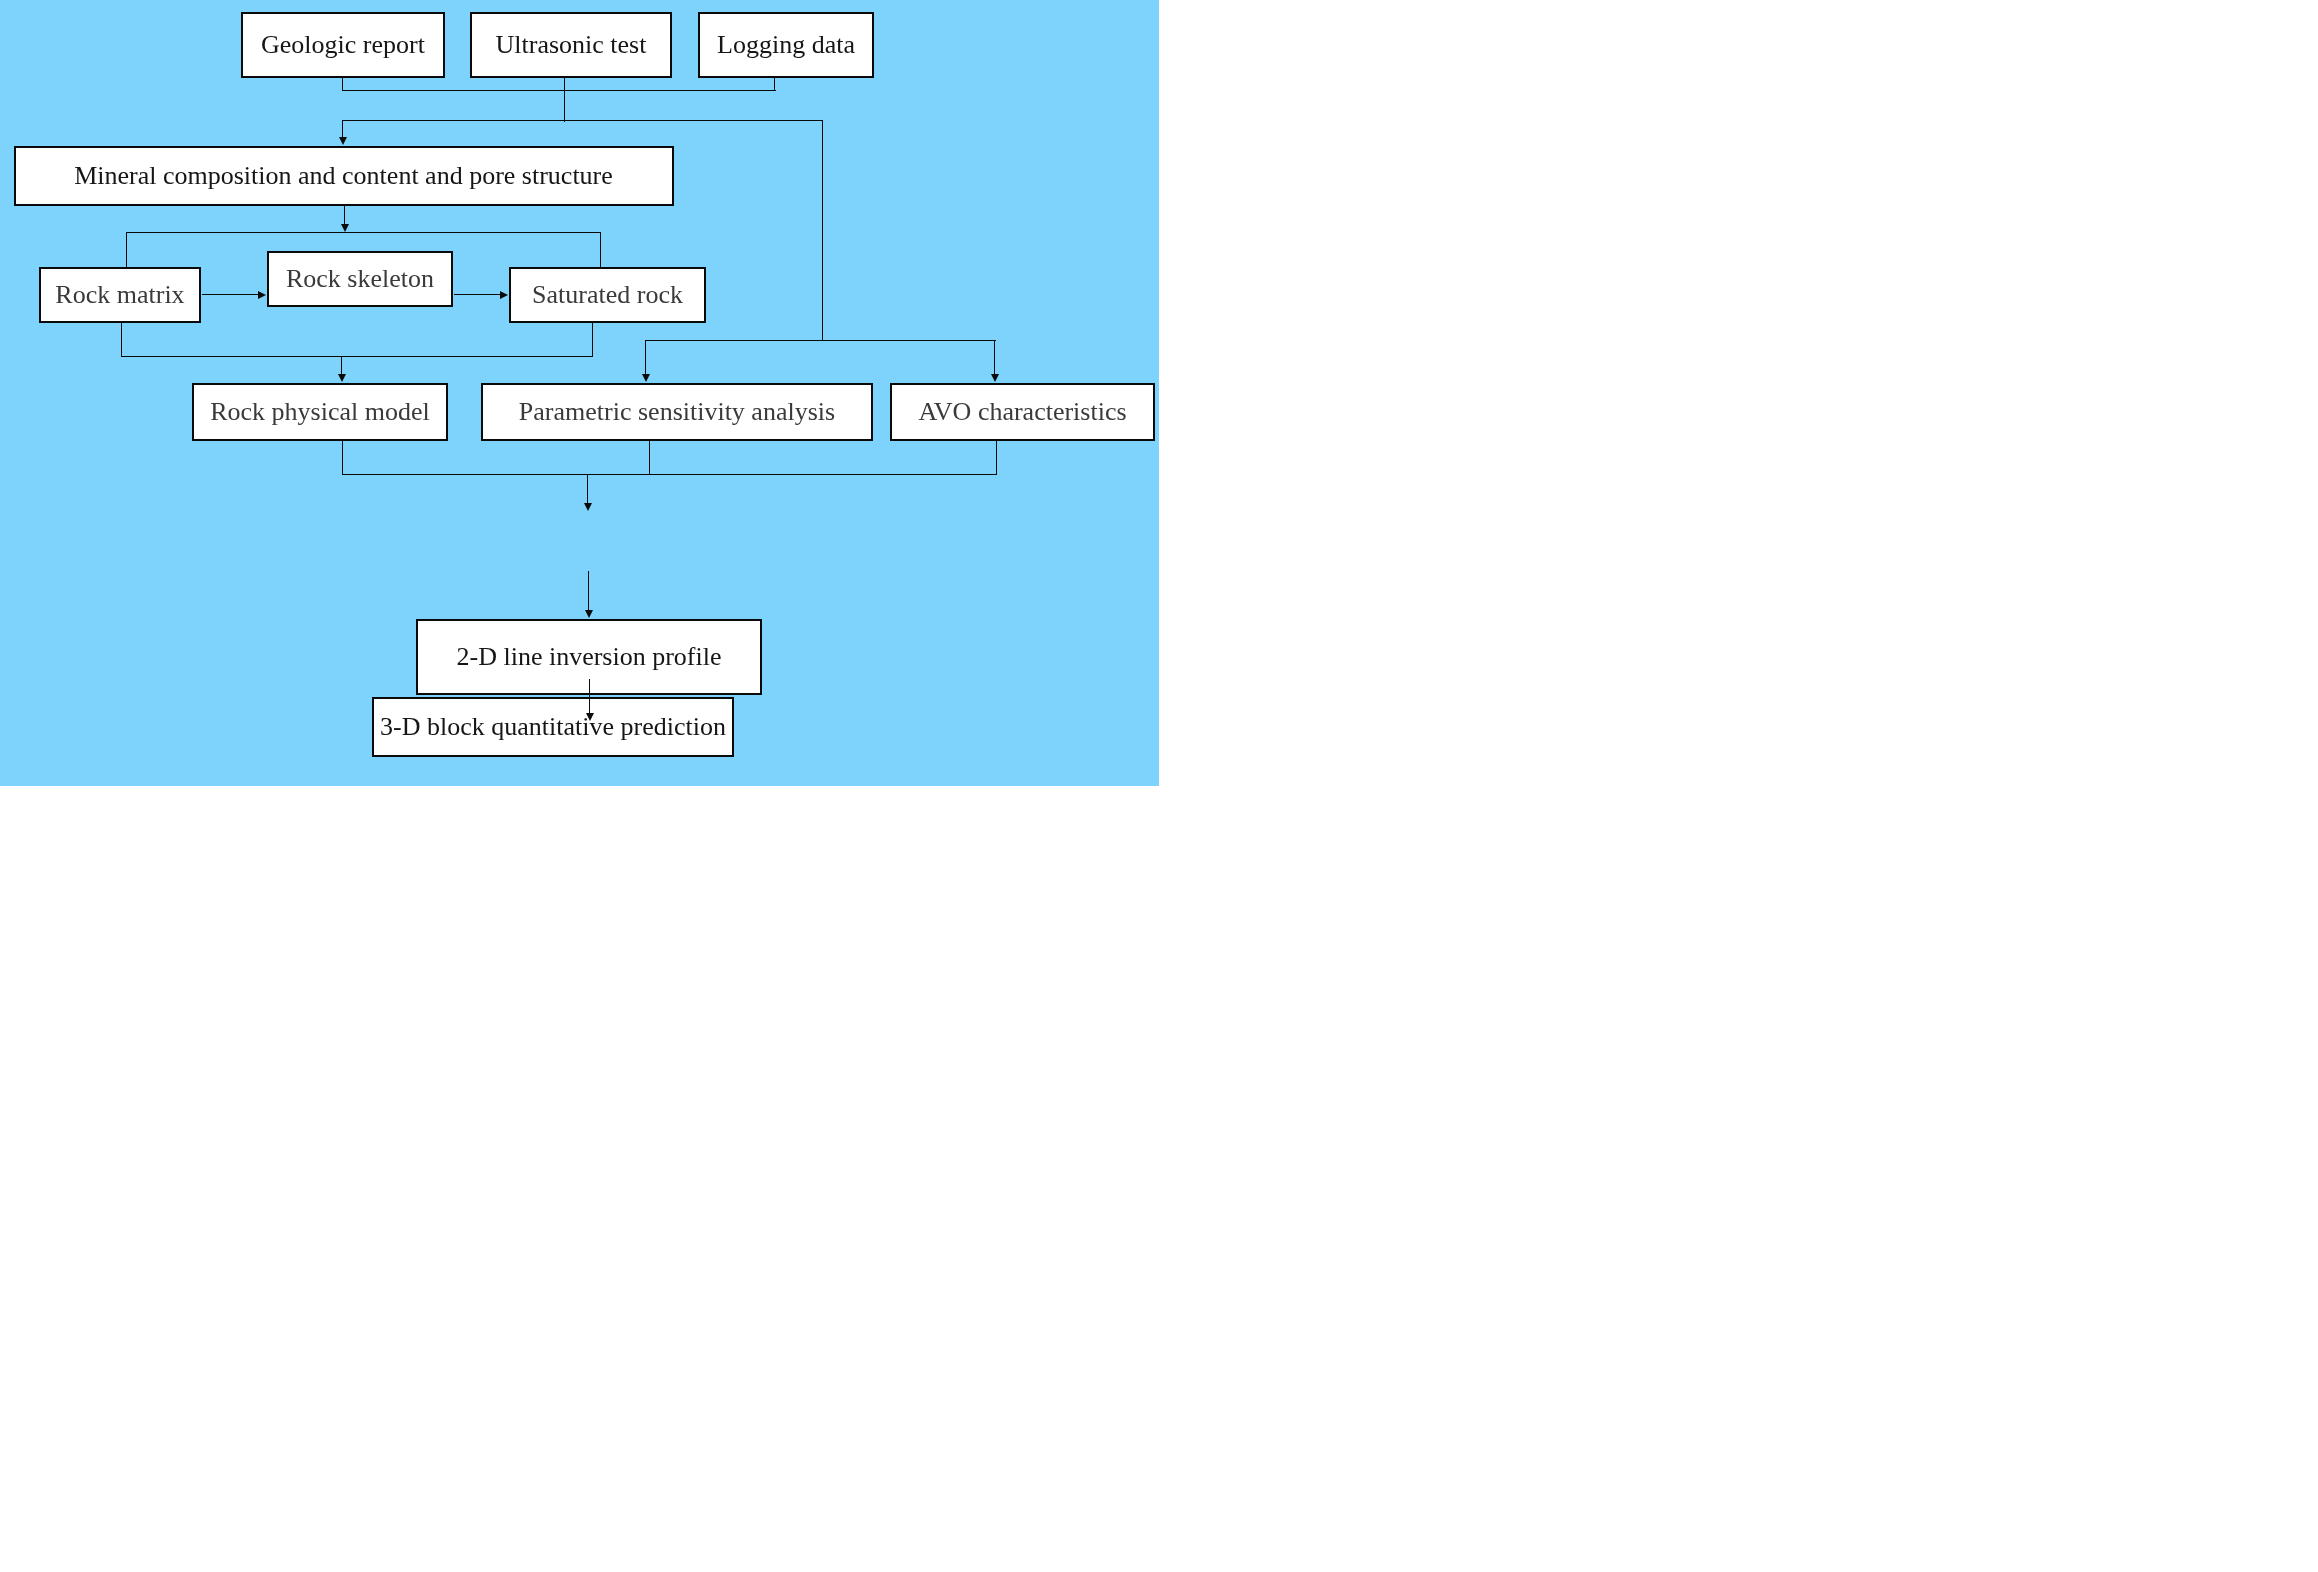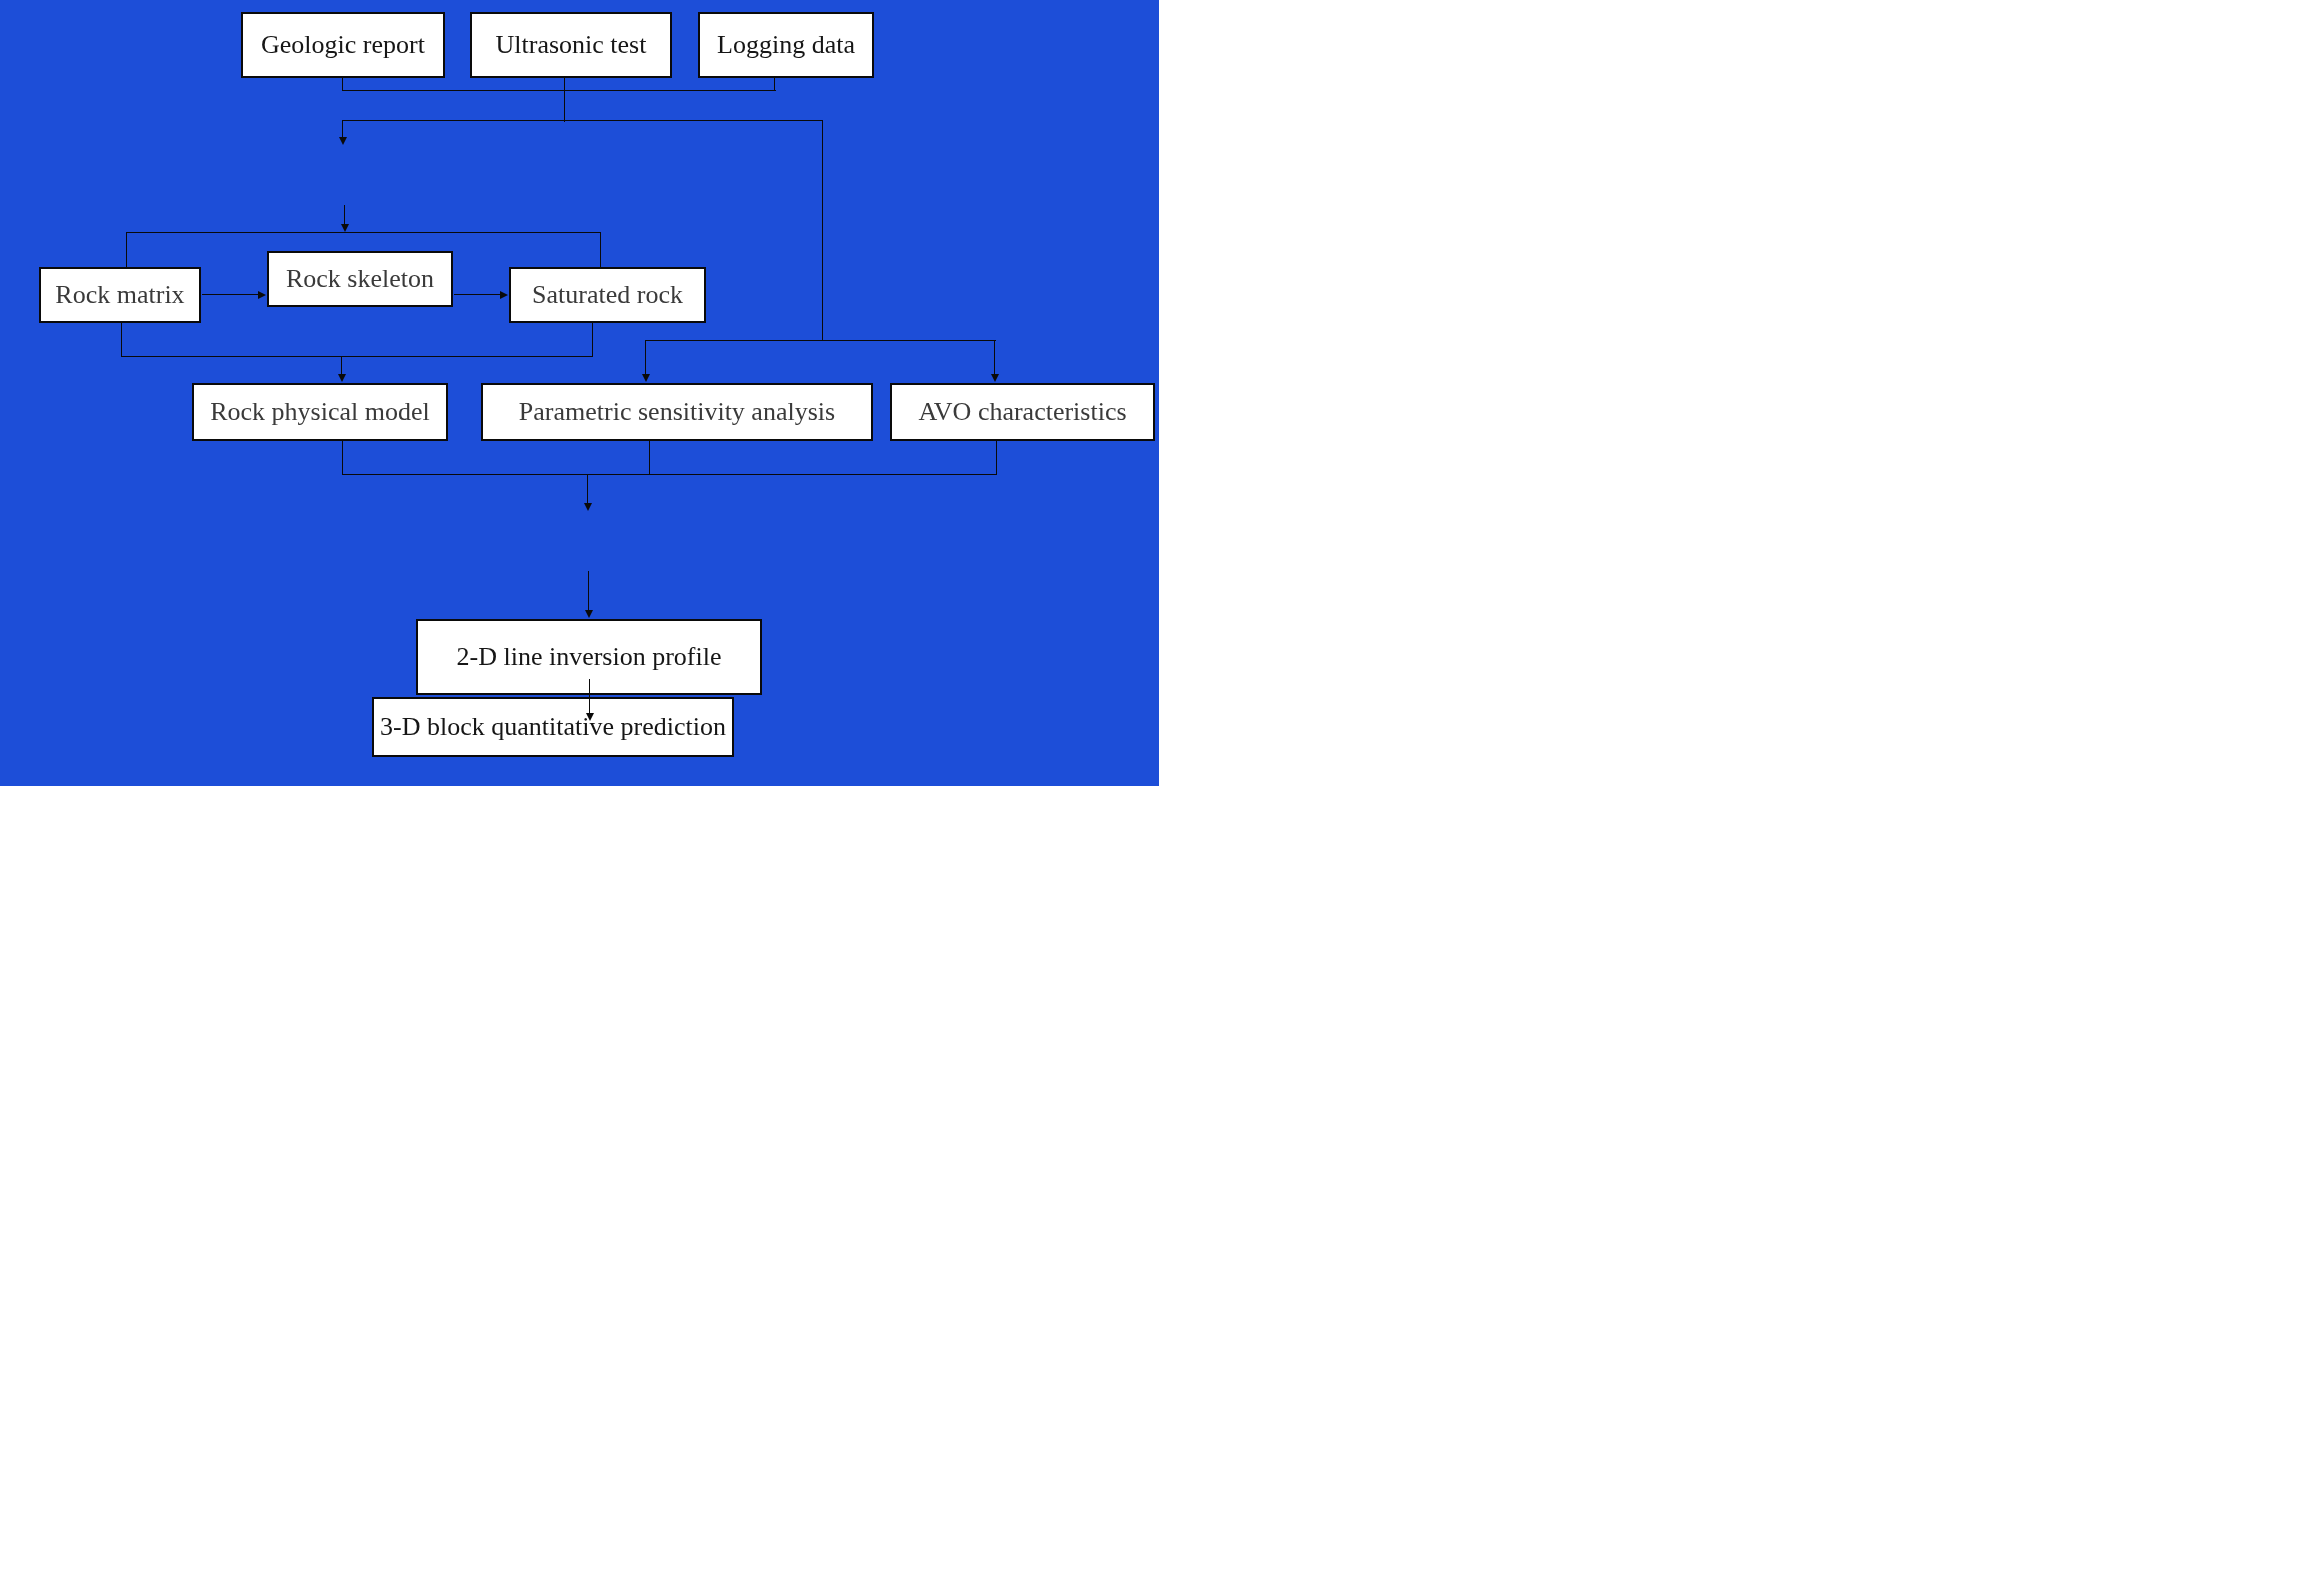--- a/index.html
+++ b/index.html
@@ -1,20 +1,20 @@
 <!DOCTYPE html>
 <html style="font-size:10.8px"><head>
 <meta charset="utf-8">
 <style>
   html, body { margin: 0; padding: 0; background: #ffffff; }
   #canvas {
     position: relative;
     width: 1159px;
     height: 786px;
-    background: #1d4ed8;
+    background: #7dd3fc;
     font-family: "Liberation Serif", "DejaVu Serif", serif;
     overflow: hidden;
   }
   .box {
     position: absolute;
     box-sizing: border-box;
     border: 2px solid #0a0a0a;
     background: #ffffff;
     display: flex;
     align-items: center;
@@ -67,20 +67,23 @@
 <div id="canvas">
 
   <div class="box" id="b-geologic">
     <span>Geologic report</span>
   </div>
   <div class="box" id="b-ultrasonic">
     <span>Ultrasonic test</span>
   </div>
   <div class="box" id="b-logging">
     <span>Logging data</span>
+  </div>
+  <div class="box" id="b-mineral">
+    <span>Mineral composition and content and pore structure</span>
   </div>
   <div class="box gray" id="b-matrix">
     <span>Rock matrix</span>
   </div>
   <div class="box gray" id="b-skeleton">
     <span>Rock skeleton</span>
   </div>
   <div class="box gray" id="b-saturated">
     <span>Saturated rock</span>
   </div>

